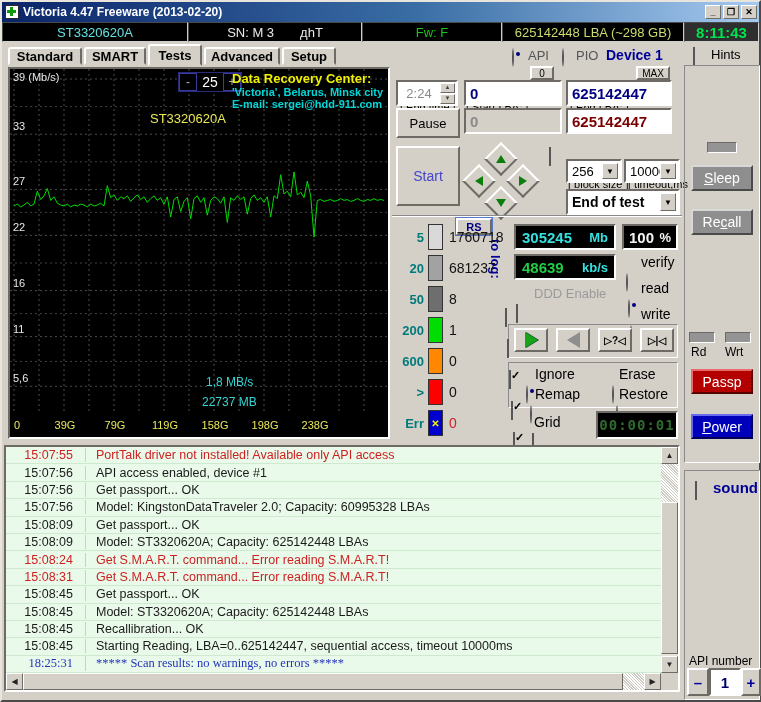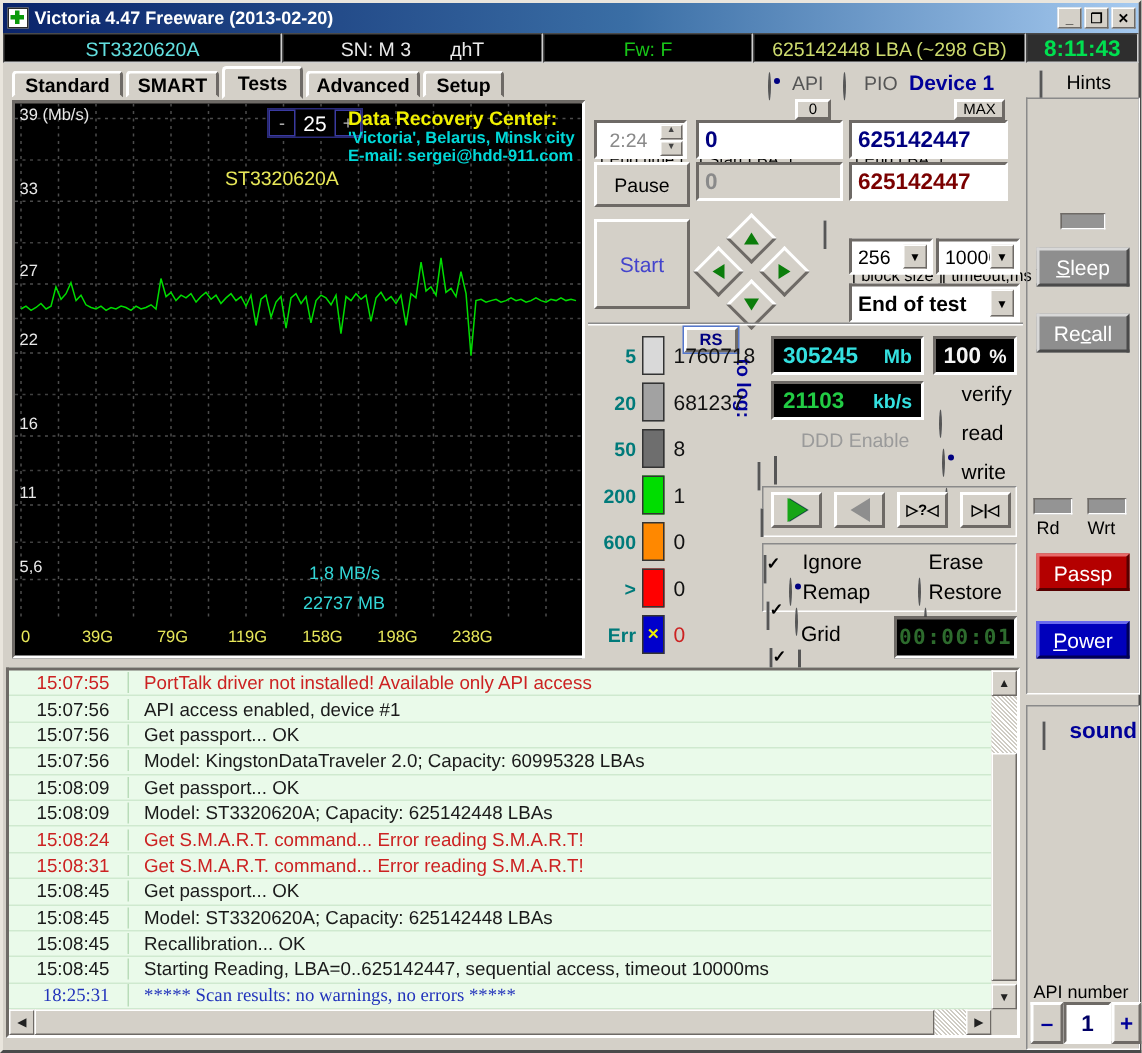--- a/index.html
+++ b/index.html
@@ -282,21 +282,21 @@
     
     <div class="lcd abs" style="left:122px;top:159px;width:102px;height:26px;">
       <span style="color:#34e0e0;font-size:15px;padding-left:6px;">305245</span>
       <span style="color:#34e0e0;font-size:13px;margin-left:auto;padding-right:6px;">Mb</span>
     </div>
     <div class="lcd abs" style="left:230px;top:159px;width:56px;height:26px;">
       <span style="color:#f4f4f4;font-size:15px;padding-left:5px;">100</span>
       <span style="color:#f4f4f4;font-size:13px;margin-left:auto;padding-right:5px;">%</span>
     </div>
     <div class="lcd abs" style="left:122px;top:189px;width:102px;height:26px;">
-      <span style="color:#22cc44;font-size:15px;padding-left:6px;">21103</span>
+      <span style="color:#22cc44;font-size:15px;padding-left:6px;">48639</span>
       <span style="color:#34e0e0;font-size:13px;margin-left:auto;padding-right:6px;">kb/s</span>
     </div>
     <span class="cb disabled abs" style="left:124px;top:222px;"></span>
     <span class="abs" style="left:142px;top:221px;font-size:13px;color:#9a9a9a;">DDD Enable</span>
 
     <span class="radio abs" style="left:232px;top:191px;"></span>
     <span class="abs" style="left:249px;top:189px;font-size:14px;">verify</span>
     <span class="radio sel abs" style="left:232px;top:217px;"></span>
     <span class="abs" style="left:249px;top:215px;font-size:14px;">read</span>
     <span class="radio abs" style="left:232px;top:243px;"></span>

